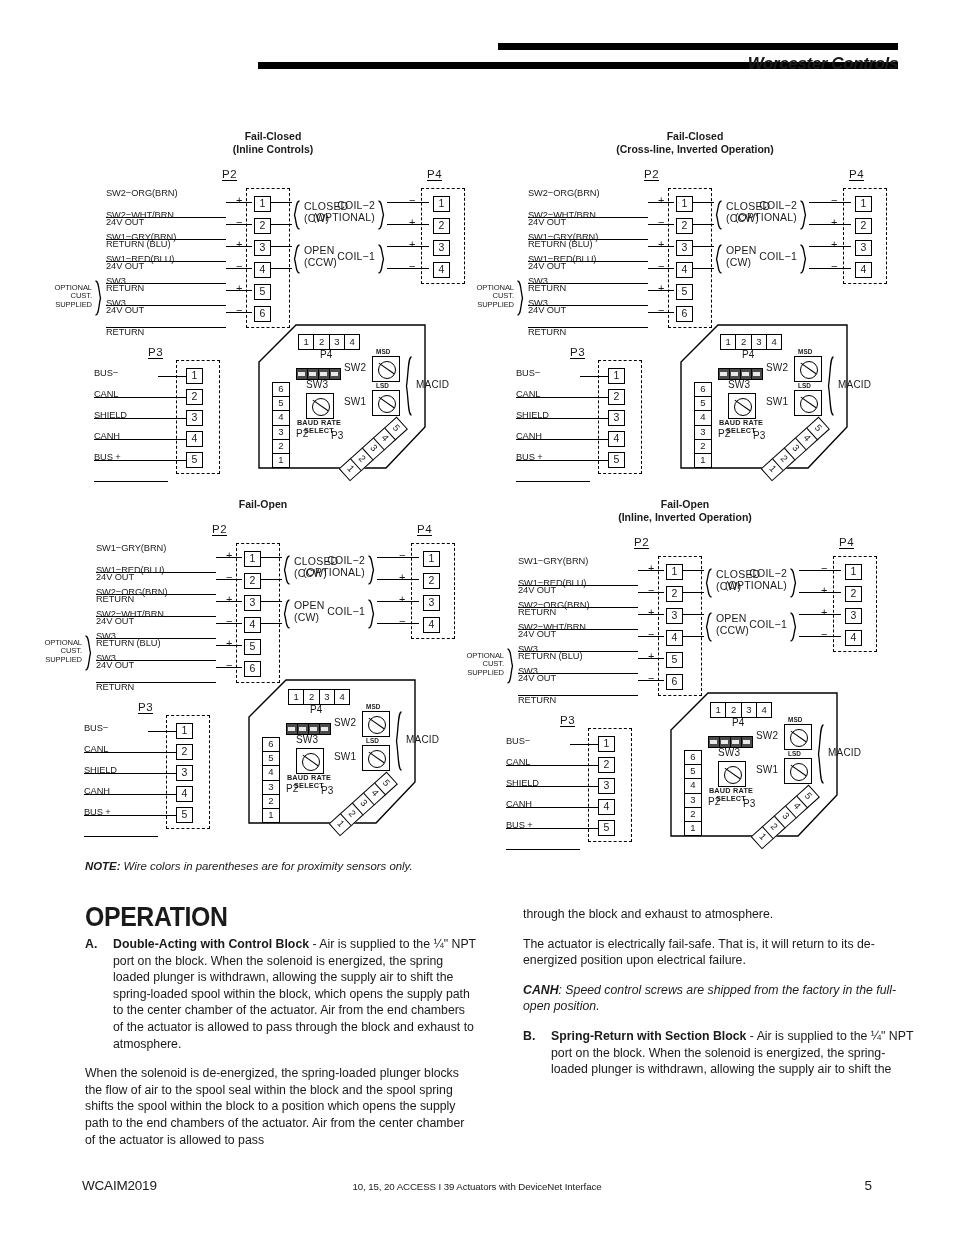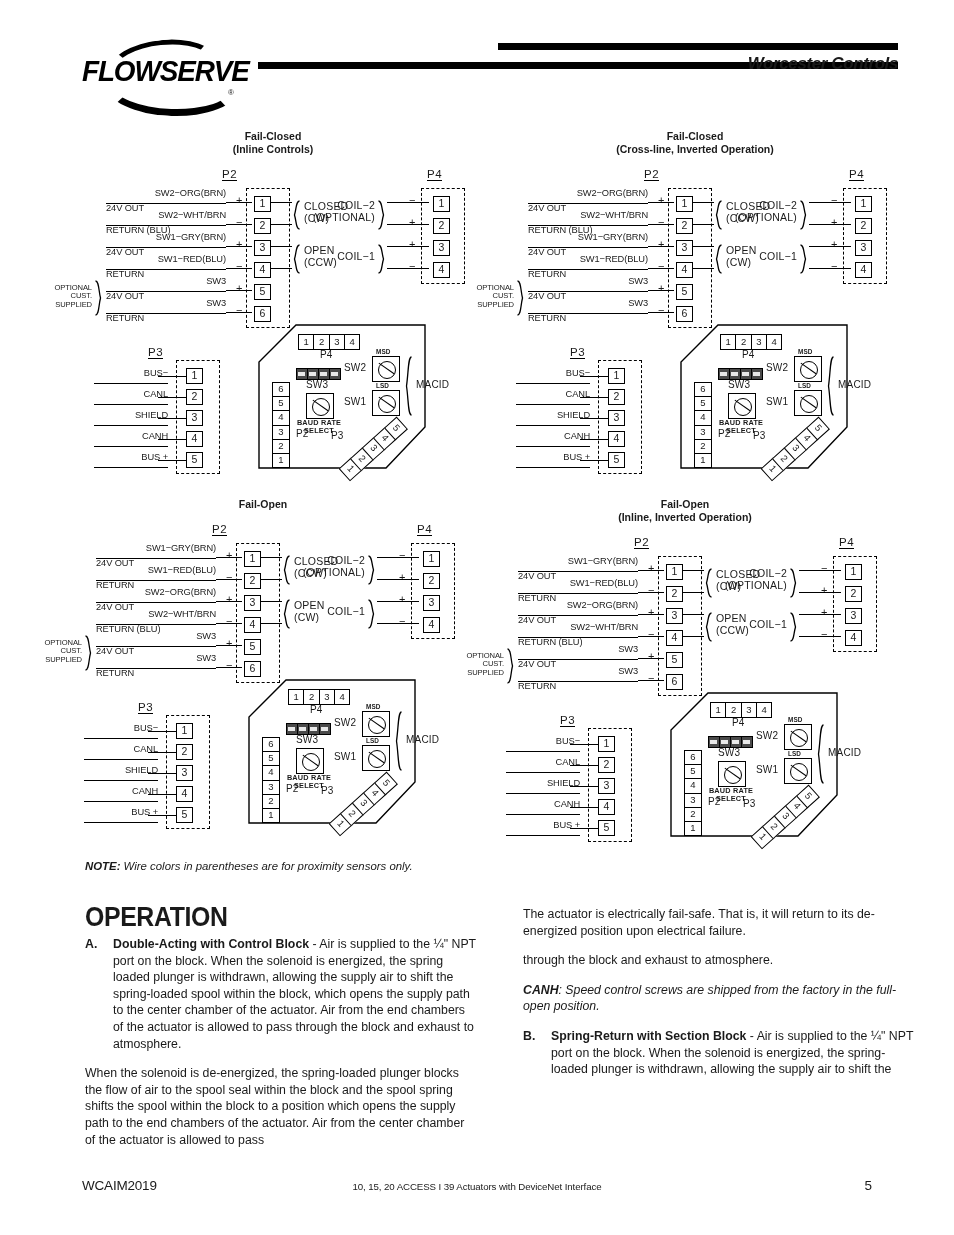--- a/index.html
+++ b/index.html
@@ -79,21 +79,21 @@
     font-size: 10.5px; line-height: 13px; text-align: center;
   }
   
   .shell { position: absolute; border: 1.6px dashed #000; }
 
   
   .wrow {
     position: absolute; font-size: 9.3px; line-height: 9.6px;
     letter-spacing: -0.1px; white-space: nowrap;
   }
-  .wrow .l1 { border-bottom: 1.1px solid #000; padding-bottom: 4px; display: block; text-align: right; }
+  .wrow .l1 { border-bottom: 1.1px solid #000; padding-bottom: 18px; display: block; }
   .wrow .l2 { display: block; padding-top: 0.5px; }
   .sign { position: absolute; font-size: 11px; line-height: 10px; }
   .wire { position: absolute; height: 1.3px; background: #000; }
 
   
   .brace { position: absolute; }
   .bracetxt { position: absolute; font-size: 10.5px; line-height: 11.5px; letter-spacing: 0.2px; }
   .smalltxt { position: absolute; font-size: 7.6px; line-height: 8.4px; text-align: right; letter-spacing: -0.1px; }
 
   
@@ -165,26 +165,20 @@
   
   .footer { position: absolute; left: 0; top: 1178px; width: 954px; height: 30px; }
   .f-left { position: absolute; left: 82px; top: 0; font-size: 13.5px; letter-spacing: -0.2px; }
   .f-mid { position: absolute; left: 0; top: 3px; width: 954px; text-align: center; font-size: 9.7px; letter-spacing: -0.1px; }
   .f-right { position: absolute; right: 82px; top: 0; font-size: 13.5px; }
 </style>
 </head>
 <body>
 
 <div class="header">
-  <div class="logo-wrap">
-    <div class="logo-arc-top"></div>
-    <div class="logo-arc-bot"></div>
-    <div class="logo-text">FLOWSERVE</div>
-    <div class="logo-reg">®</div>
-  </div>
   <div class="hdr-bar"></div>
   <div class="hdr-right">
     <div class="hdr-rule"></div>
     <div class="hdr-div2">Worcester Controls</div>
   </div>
 </div>
 
 <div class="diagrams">
   <div class="diagram d1">
       <div class="dtitle" style="padding-top: 0px;">
@@ -955,22 +949,22 @@
 
 <div class="col col-l">
   <div class="item">
     <span class="marker">A.</span>
     <b>Double-Acting with Control Block</b><span> - Air is supplied to the ¼" NPT port on the block. When the solenoid is energized, the spring loaded plunger is withdrawn, allowing the supply air to shift the spring-loaded spool within the block, which opens the supply path to the center chamber of the actuator. Air from the end chambers of the actuator is allowed to pass through the block and exhaust to atmosphere.</span>
   </div>
   <p>When the solenoid is de-energized, the spring-loaded plunger blocks the flow of air to the spool seal within the block and the spool spring shifts the spool within the block to a position which opens the supply path to the end chambers of the actuator. Air from the center chamber of the actuator is allowed to pass</p>
 </div>
 
 <div class="col col-r">
+  <p>through the block and exhaust to atmosphere.</p>
   <p>The actuator is electrically fail-safe. That is, it will return to its de-energized position upon electrical failure.</p>
-  <p>through the block and exhaust to atmosphere.</p>
   <p class="note-p"><b>CANH</b><span>: Speed control screws are shipped from the factory in the full-open position.</span></p>
   <div class="item">
     <span class="marker">B.</span>
     <b>Spring-Return with Section Block</b><span> - Air is supplied to the ¼" NPT port on the block. When the solenoid is energized, the spring-loaded plunger is withdrawn, allowing the supply air to shift the</span>
   </div>
 </div>
 
 <div class="footer">
   <div class="f-left">WCAIM2019</div>
   <div class="f-mid">10, 15, 20 ACCESS I 39 Actuators with DeviceNet Interface</div>

